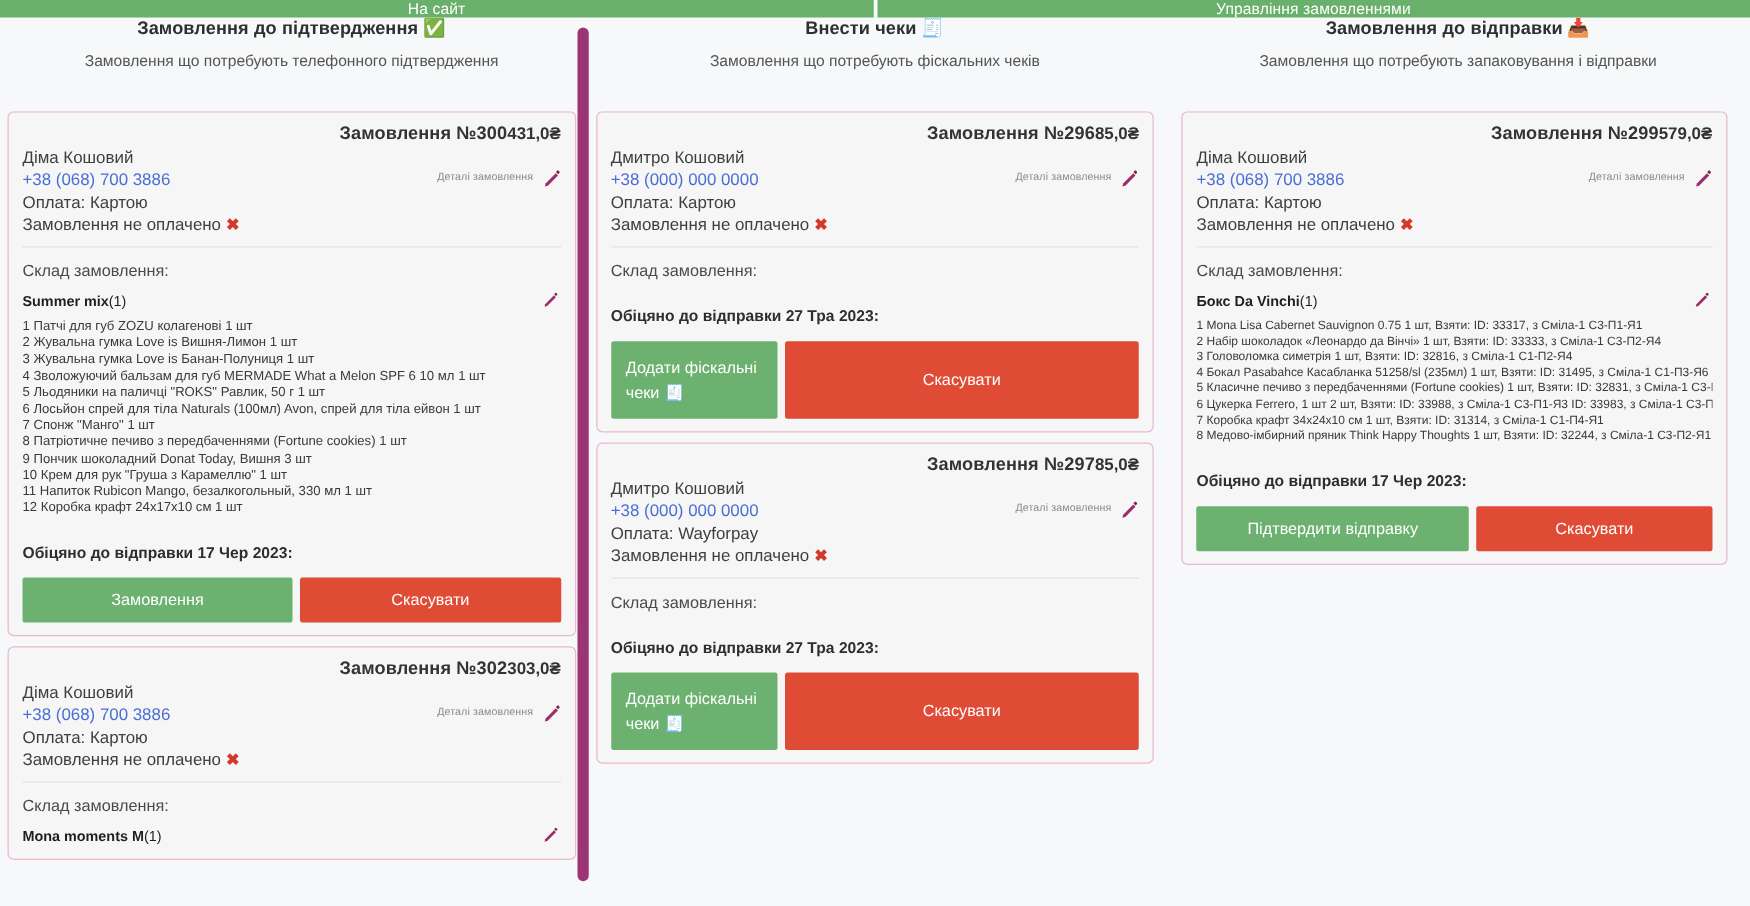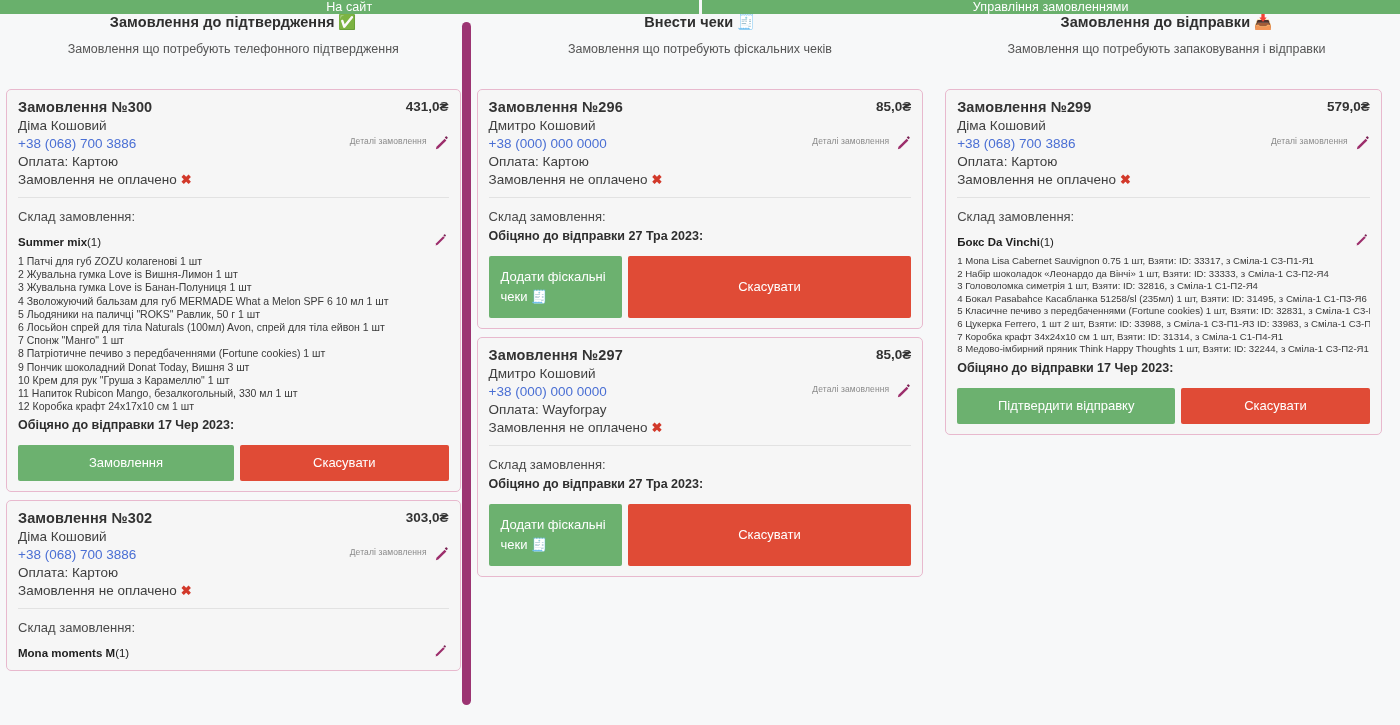--- a/index.html
+++ b/index.html
@@ -88,21 +88,21 @@
   
   .card {
     border: 1px solid #e8b9ce;
     border-radius: 5px;
     background: #f6f6f6;
     padding: 9px 11px 10px 11px;
     position: relative;
   }
   .card-head {
     display: flex;
-    justify-content: space-between;
+    justify-content: flex-end;
     align-items: flex-start;
   }
   .order-no {
     font-size: 14.5px;
     font-weight: 700;
     color: #333;
     letter-spacing: .1px;
   }
   .order-total {
     font-size: 13.5px;
@@ -188,21 +188,21 @@
     color: #3a3a3a;
     line-height: 13.2px;
     white-space: nowrap;
     overflow: hidden;
   }
   .item.small { font-size: 9.6px; line-height: 12.6px; }
   .promise {
     font-size: 12.5px;
     font-weight: 700;
     color: #2e2e2e;
-    margin-top: 5px;
+    margin-top: 22px;
   }
   .btn-row {
     display: flex;
     gap: 6px;
     margin-top: 13px;
   }
   .btn {
     border: none;
     border-radius: 2px;
     color: #fff;

